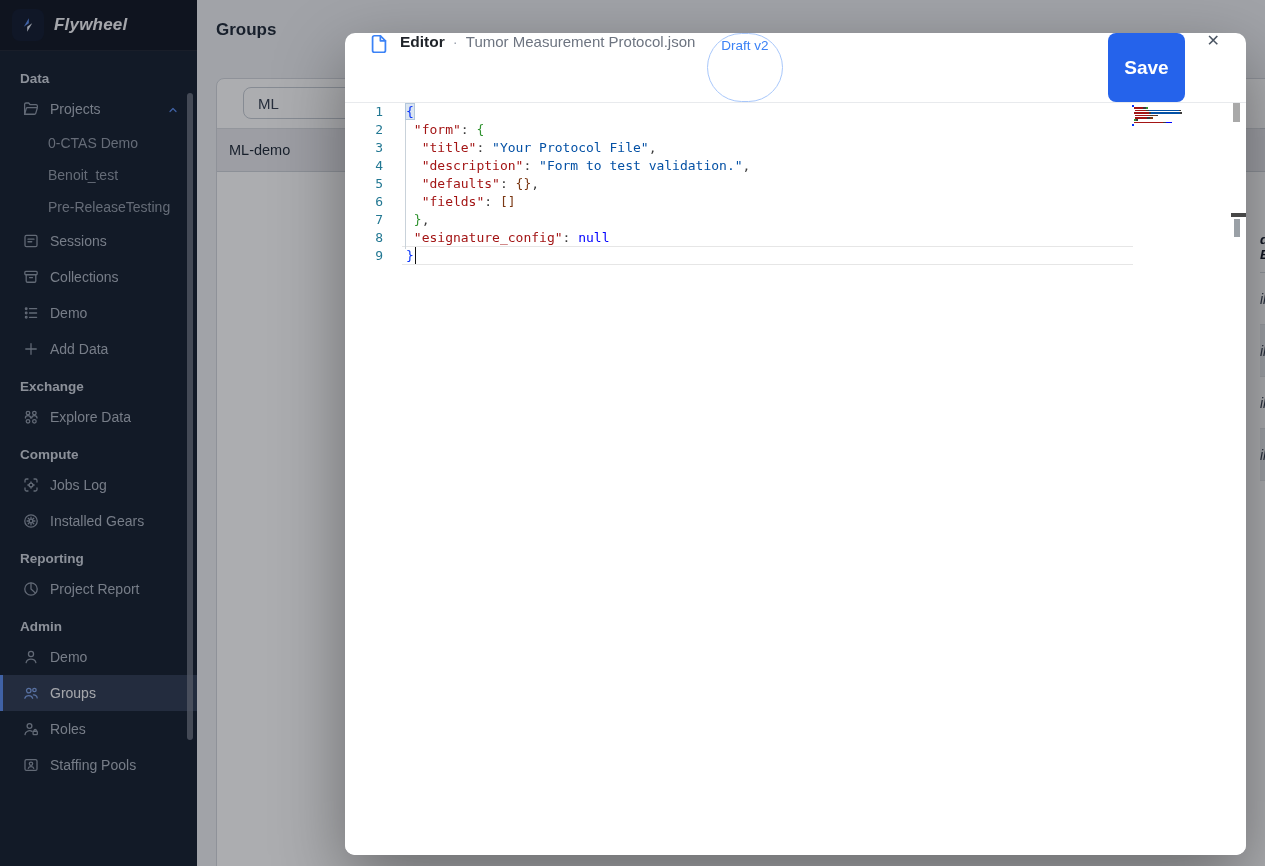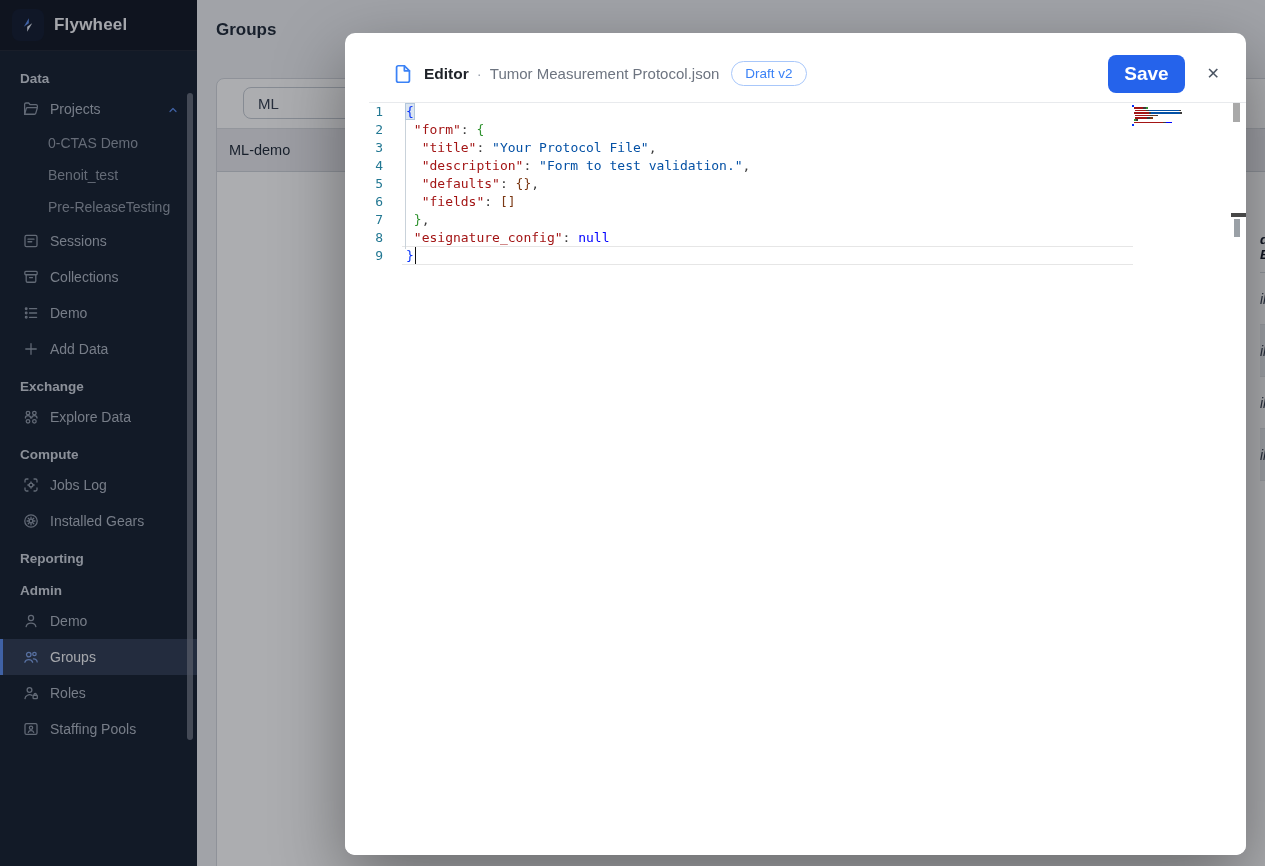--- a/index.html
+++ b/index.html
@@ -2,21 +2,21 @@
 <html><head>
 <meta charset="utf-8">
 <style>
   * { margin:0; padding:0; box-sizing:border-box; }
   html,body { width:1265px; height:866px; overflow:hidden; }
   body { font-family:"Liberation Sans", sans-serif; background:#eef0f3; position:relative; }
 
   
   .sidebar { position:absolute; left:0; top:0; width:197px; height:866px; background:#16202f; z-index:10; }
   .sb-top { height:51px; display:flex; align-items:center; padding-left:12px; gap:10px;
-            background:#111724; border-bottom:1px solid rgba(255,255,255,0.07); }
+            background:#111724; border-bottom:1px solid rgba(255,255,255,0.07);font-style:italic; }
   .logo { width:32px; height:32px; border-radius:8px; background:#131c30; display:flex; align-items:center; justify-content:center; }
   .brand-name { color:#f3f5f8; font-size:17px; font-weight:700; letter-spacing:.2px; }
   .sb-search { height:37px; display:flex; align-items:center; gap:10px; padding-left:22px;
                border-bottom:1px solid rgba(255,255,255,0.08); color:#c2c8d2; font-size:14px; cursor:pointer; }
   .nav { padding-top:8px; }
   .nav-section-label { height:26px; margin-top:6px; display:flex; align-items:center; padding-left:20px;
                        color:#ced4dd; font-size:13.5px; font-weight:700; }
   .nav-item { position:relative; height:36px; display:flex; align-items:center; gap:10px; padding-left:22px;
               color:#aeb6c2; font-size:14px; cursor:pointer; }
   .nav-item .chev { position:absolute; right:18px; top:12px; }
@@ -45,21 +45,21 @@
   .sliver .hdr { position:absolute; left:0; top:222px; width:19px; height:51px; background:#fff;
                  border-bottom:1px solid #d7dbe0; display:flex; align-items:center; font-size:13.5px; font-weight:700; color:#111827; }
   .sliver .srow { position:absolute; left:0; width:19px; height:52px; display:flex; align-items:center;
                   font-size:14px; color:#374151; border-bottom:1px solid #e2e5e9; background:#fff; }
   .sliver .srow.alt { background:#eceef1; }
 
   
   .overlay { position:absolute; inset:0; background:rgba(13,16,23,0.34); z-index:40; }
   .modal { position:absolute; left:345px; top:33px; width:901px; height:822px; background:#fff; border-radius:10px;
            box-shadow:0 25px 70px rgba(0,0,0,0.38); z-index:50; overflow:hidden; }
-  .modal-header { height:70px; display:flex; align-items:center; padding:12px 26px 0 23px; border-bottom:1px solid #e8eaed;margin-left:24px; }
+  .modal-header { height:70px; display:flex; padding:0 26px 0 23px; border-bottom:1px solid #e8eaed; }
   .m-title { font-size:15.5px; font-weight:700; color:#1f2329; margin-left:10px; }
   .m-dot { color:#9ca3af; margin:0 8px; font-size:15px; }
   .m-file { font-size:15px; color:#6d7480; }
   .badge { margin-left:12px; padding:4px 13px; border:1.3px solid #a8c7fa; border-radius:999px;
            color:#3b82f6; font-size:13.5px; font-weight:500; background:#fff; }
   .spacer { flex:1; }
   .save-btn { background:#2563eb; color:#fff; border:none; border-radius:8px; padding:8px 16px;
               font-size:19px; font-weight:600; font-family:"Liberation Sans",sans-serif; cursor:pointer; }
   .close-x { margin-left:22px; font-size:16px; color:#4b5563; cursor:pointer; line-height:1; }
 
@@ -179,20 +179,29 @@
         <span>
           <svg class="icon18" viewBox="0 0 24 24" fill="none" stroke="#8f99a8" stroke-width="1.7" stroke-linecap="round" stroke-linejoin="round">
             <circle cx="12" cy="12" r="8.3"></circle>
             <circle cx="12" cy="12" r="2.4"></circle>
             <path d="M12 6.8v2M12 15.2v2M6.8 12h2M15.2 12h2M8.3 8.3l1.4 1.4M14.3 14.3l1.4 1.4M15.7 8.3l-1.4 1.4M9.7 14.3l-1.4 1.4"></path>
           </svg>
         </span>
         <span>Installed Gears</span>
       </div>
       <div class="nav-section-label">Reporting</div>
+      <div class="nav-item">
+        <span>
+          <svg class="icon18" viewBox="0 0 24 24" fill="none" stroke="#8f99a8" stroke-width="1.7" stroke-linecap="round" stroke-linejoin="round">
+            <circle cx="12" cy="12" r="8.3"></circle>
+            <path d="M12 12V4.2M12 12l5.6 5.2"></path>
+          </svg>
+        </span>
+        <span>Project Report</span>
+      </div>
       <div class="nav-section-label">Admin</div>
       <div class="nav-item">
         <span>
           <svg class="icon18" viewBox="0 0 24 24" fill="none" stroke="#8f99a8" stroke-width="1.7" stroke-linecap="round" stroke-linejoin="round">
             <circle cx="12" cy="8" r="3.4"></circle>
             <path d="M5.5 19.5a6.6 5.6 0 0 1 13 0"></path>
           </svg>
         </span>
         <span>Demo</span>
       </div>

